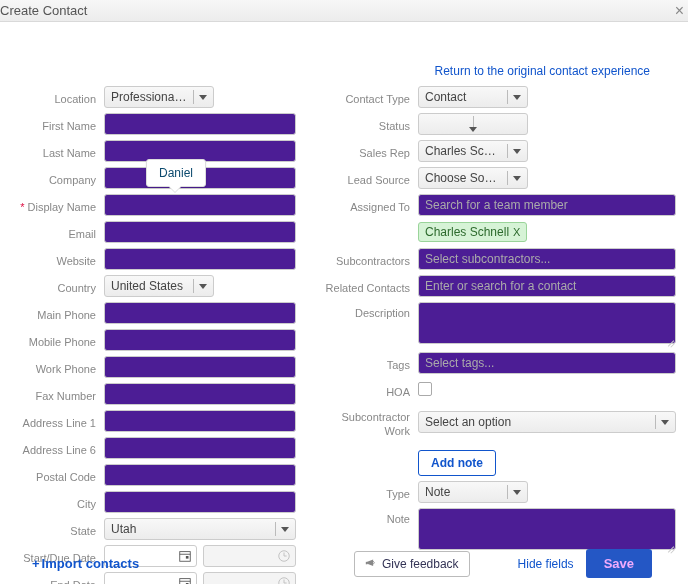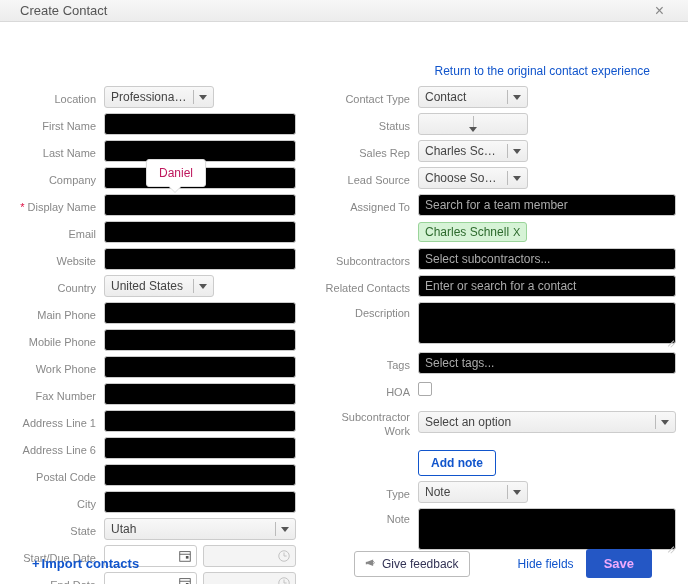--- a/index.html
+++ b/index.html
@@ -10,21 +10,21 @@
     background: #fff;
     width: 688px;
     height: 584px;
     overflow: hidden;
     position: relative;
   }
   .header {
     background: linear-gradient(#f7f7f7, #ececec);
     border-bottom: 1px solid #d9d9d9;
     height: 22px;
-    padding: 3px 20px;
+    padding: 3px 0;
     display: flex;
     align-items: center;
     justify-content: space-between;
     color: #555;
     font-size: 13px;
   }
   .close-x {
     color: #888;
     font-size: 16px;
     cursor: pointer;
@@ -65,21 +65,21 @@
     line-height: 14px;
     padding-top: 4px;
   }
   .lbl .req { color: #d14; }
   .ctrl { flex: 1; position: relative; }
   .input, .select, .textarea, .datebox {
     width: 100%;
     height: 22px;
     border: 1px solid #ccc;
     border-radius: 3px;
-    background: #000000;
+    background: #4c1d95;
     font-size: 12px;
     padding: 2px 6px;
     color: #444;
   }
   .select {
     background: linear-gradient(#f8f8f8,#ececec);
     display: flex;
     align-items: center;
     justify-content: space-between;
     padding-right: 6px;
@@ -135,21 +135,21 @@
   }
   .tooltip {
     position: absolute;
     top: -35px;
     left: 42px;
     background: #fff;
     border: 1px solid #ddd;
     border-radius: 3px;
     padding: 6px 12px;
     font-size: 12px;
-    color: #be185d;
+    color: #0c4a6e;
     box-shadow: 0 1px 2px rgba(0,0,0,.1);
     z-index: 10;
   }
   .tooltip::after {
     content: "";
     position: absolute;
     bottom: -6px; left: 22px;
     width: 0; height: 0;
     border-left: 6px solid transparent;
     border-right: 6px solid transparent;

